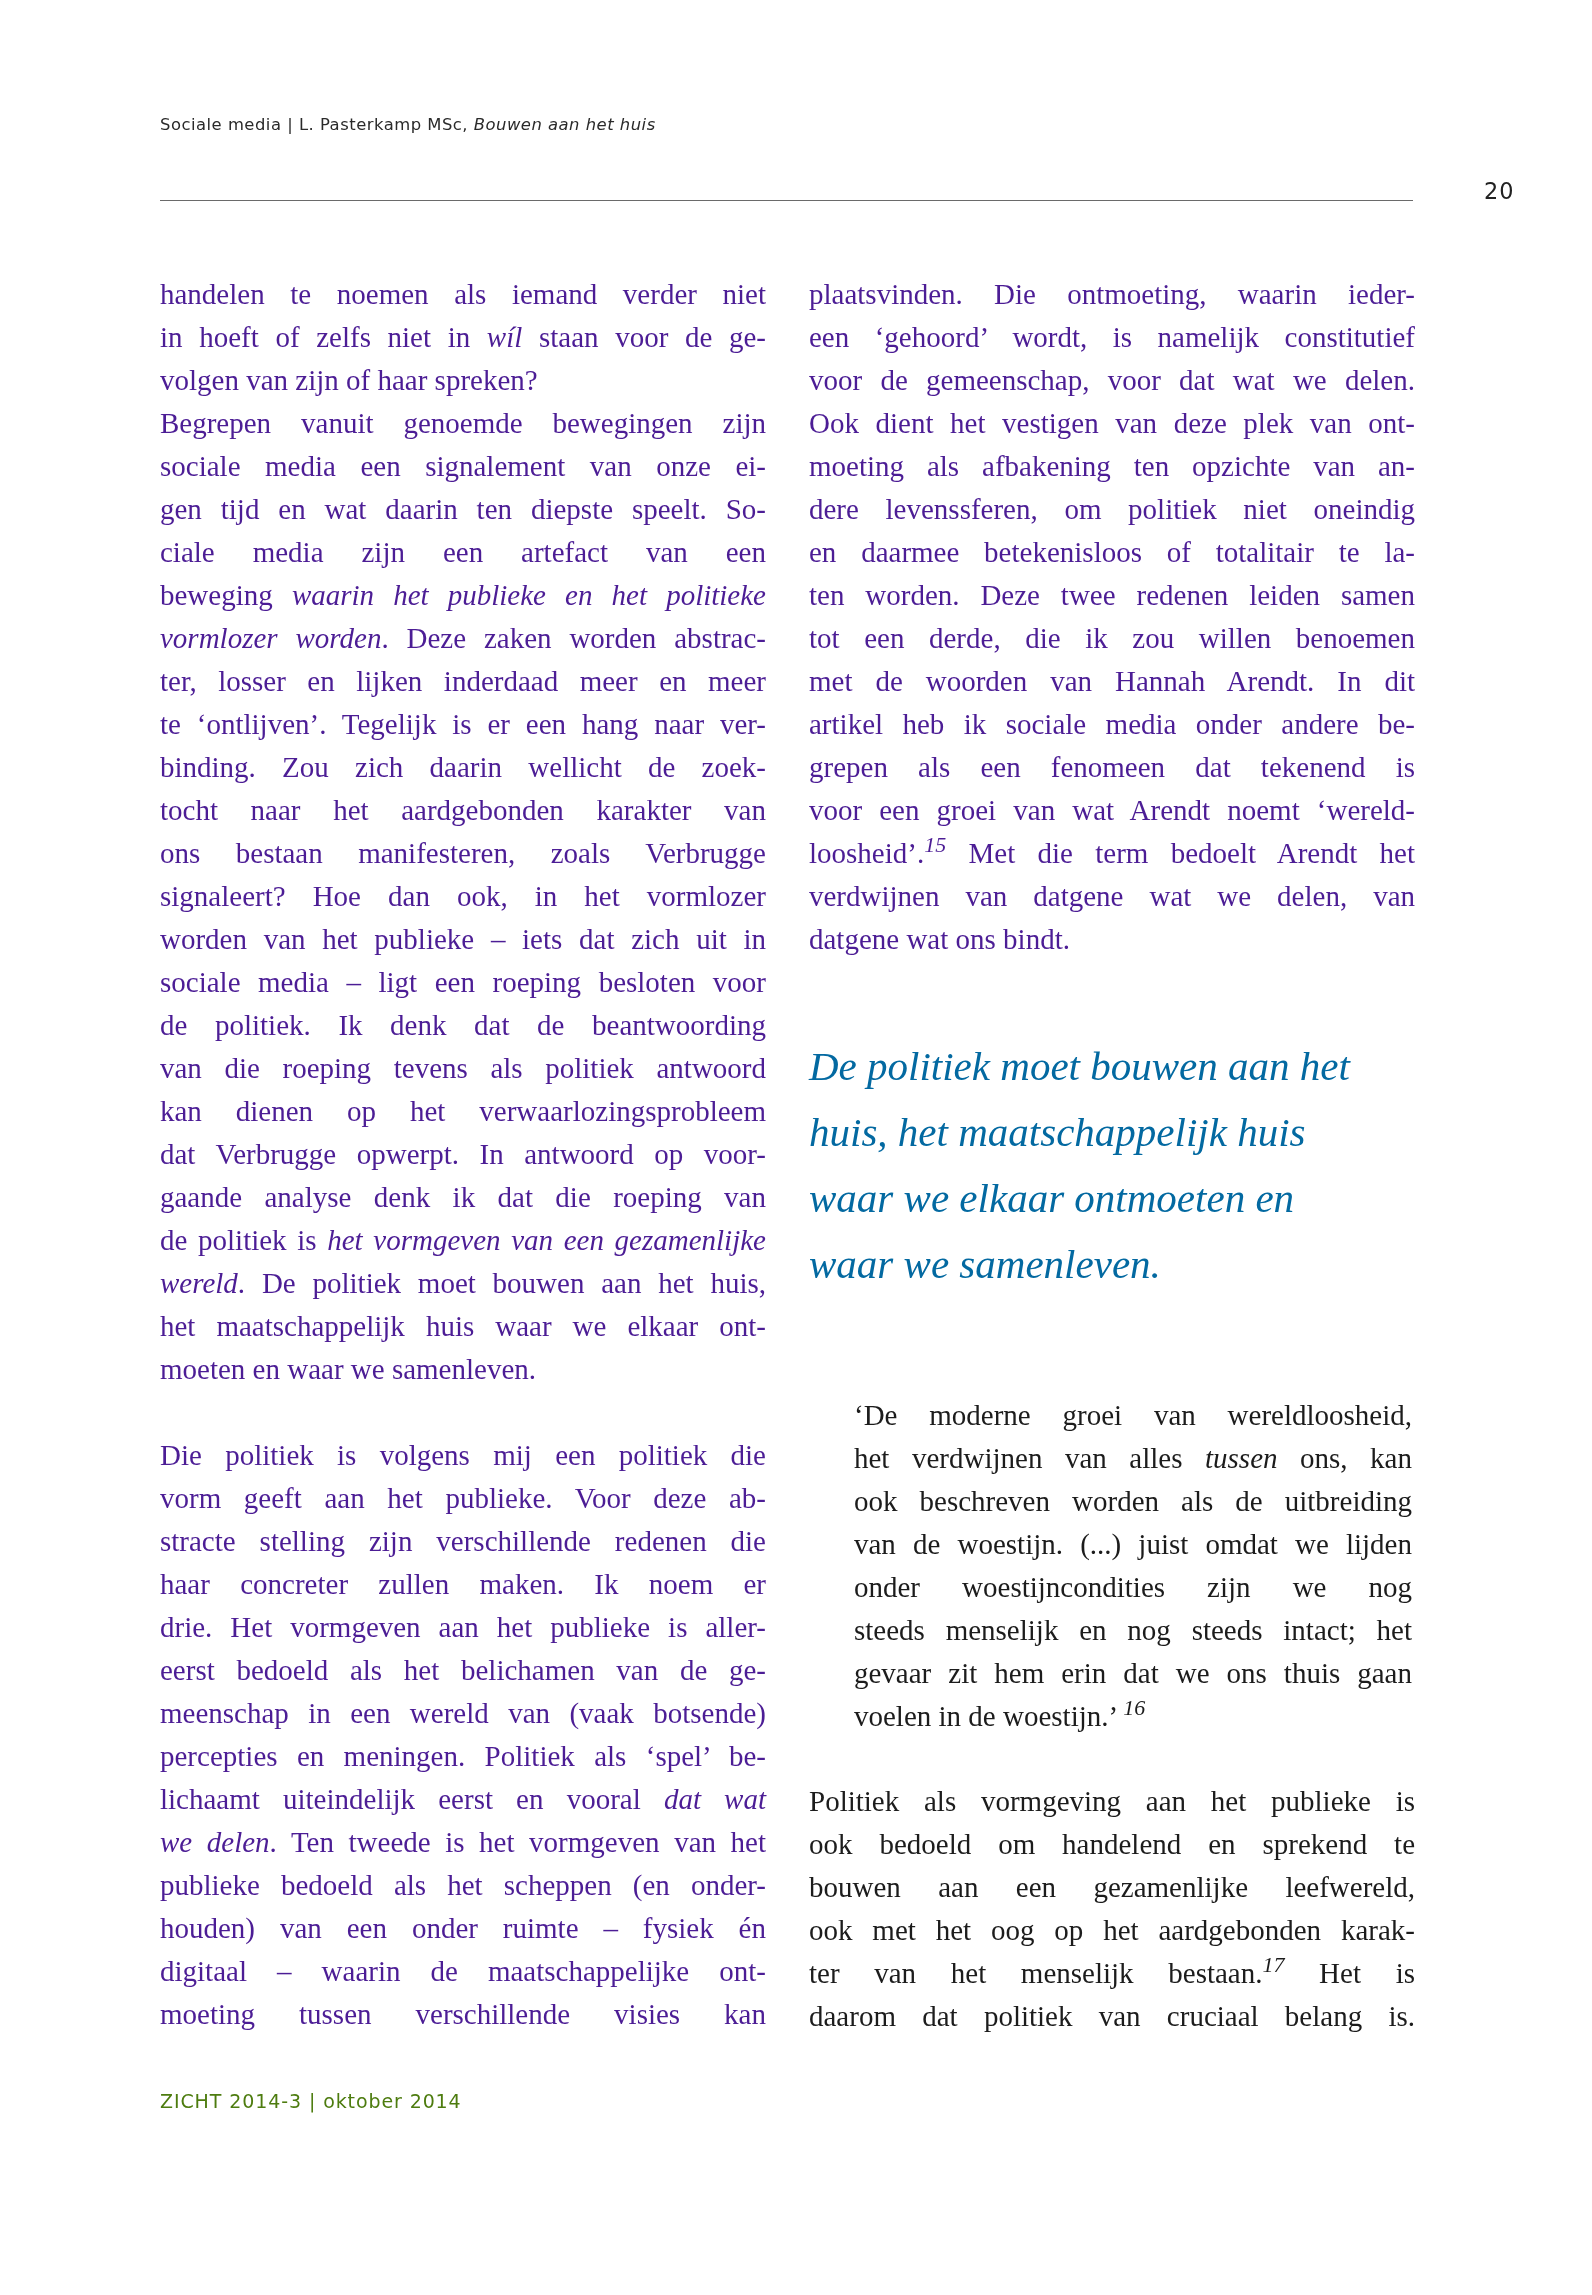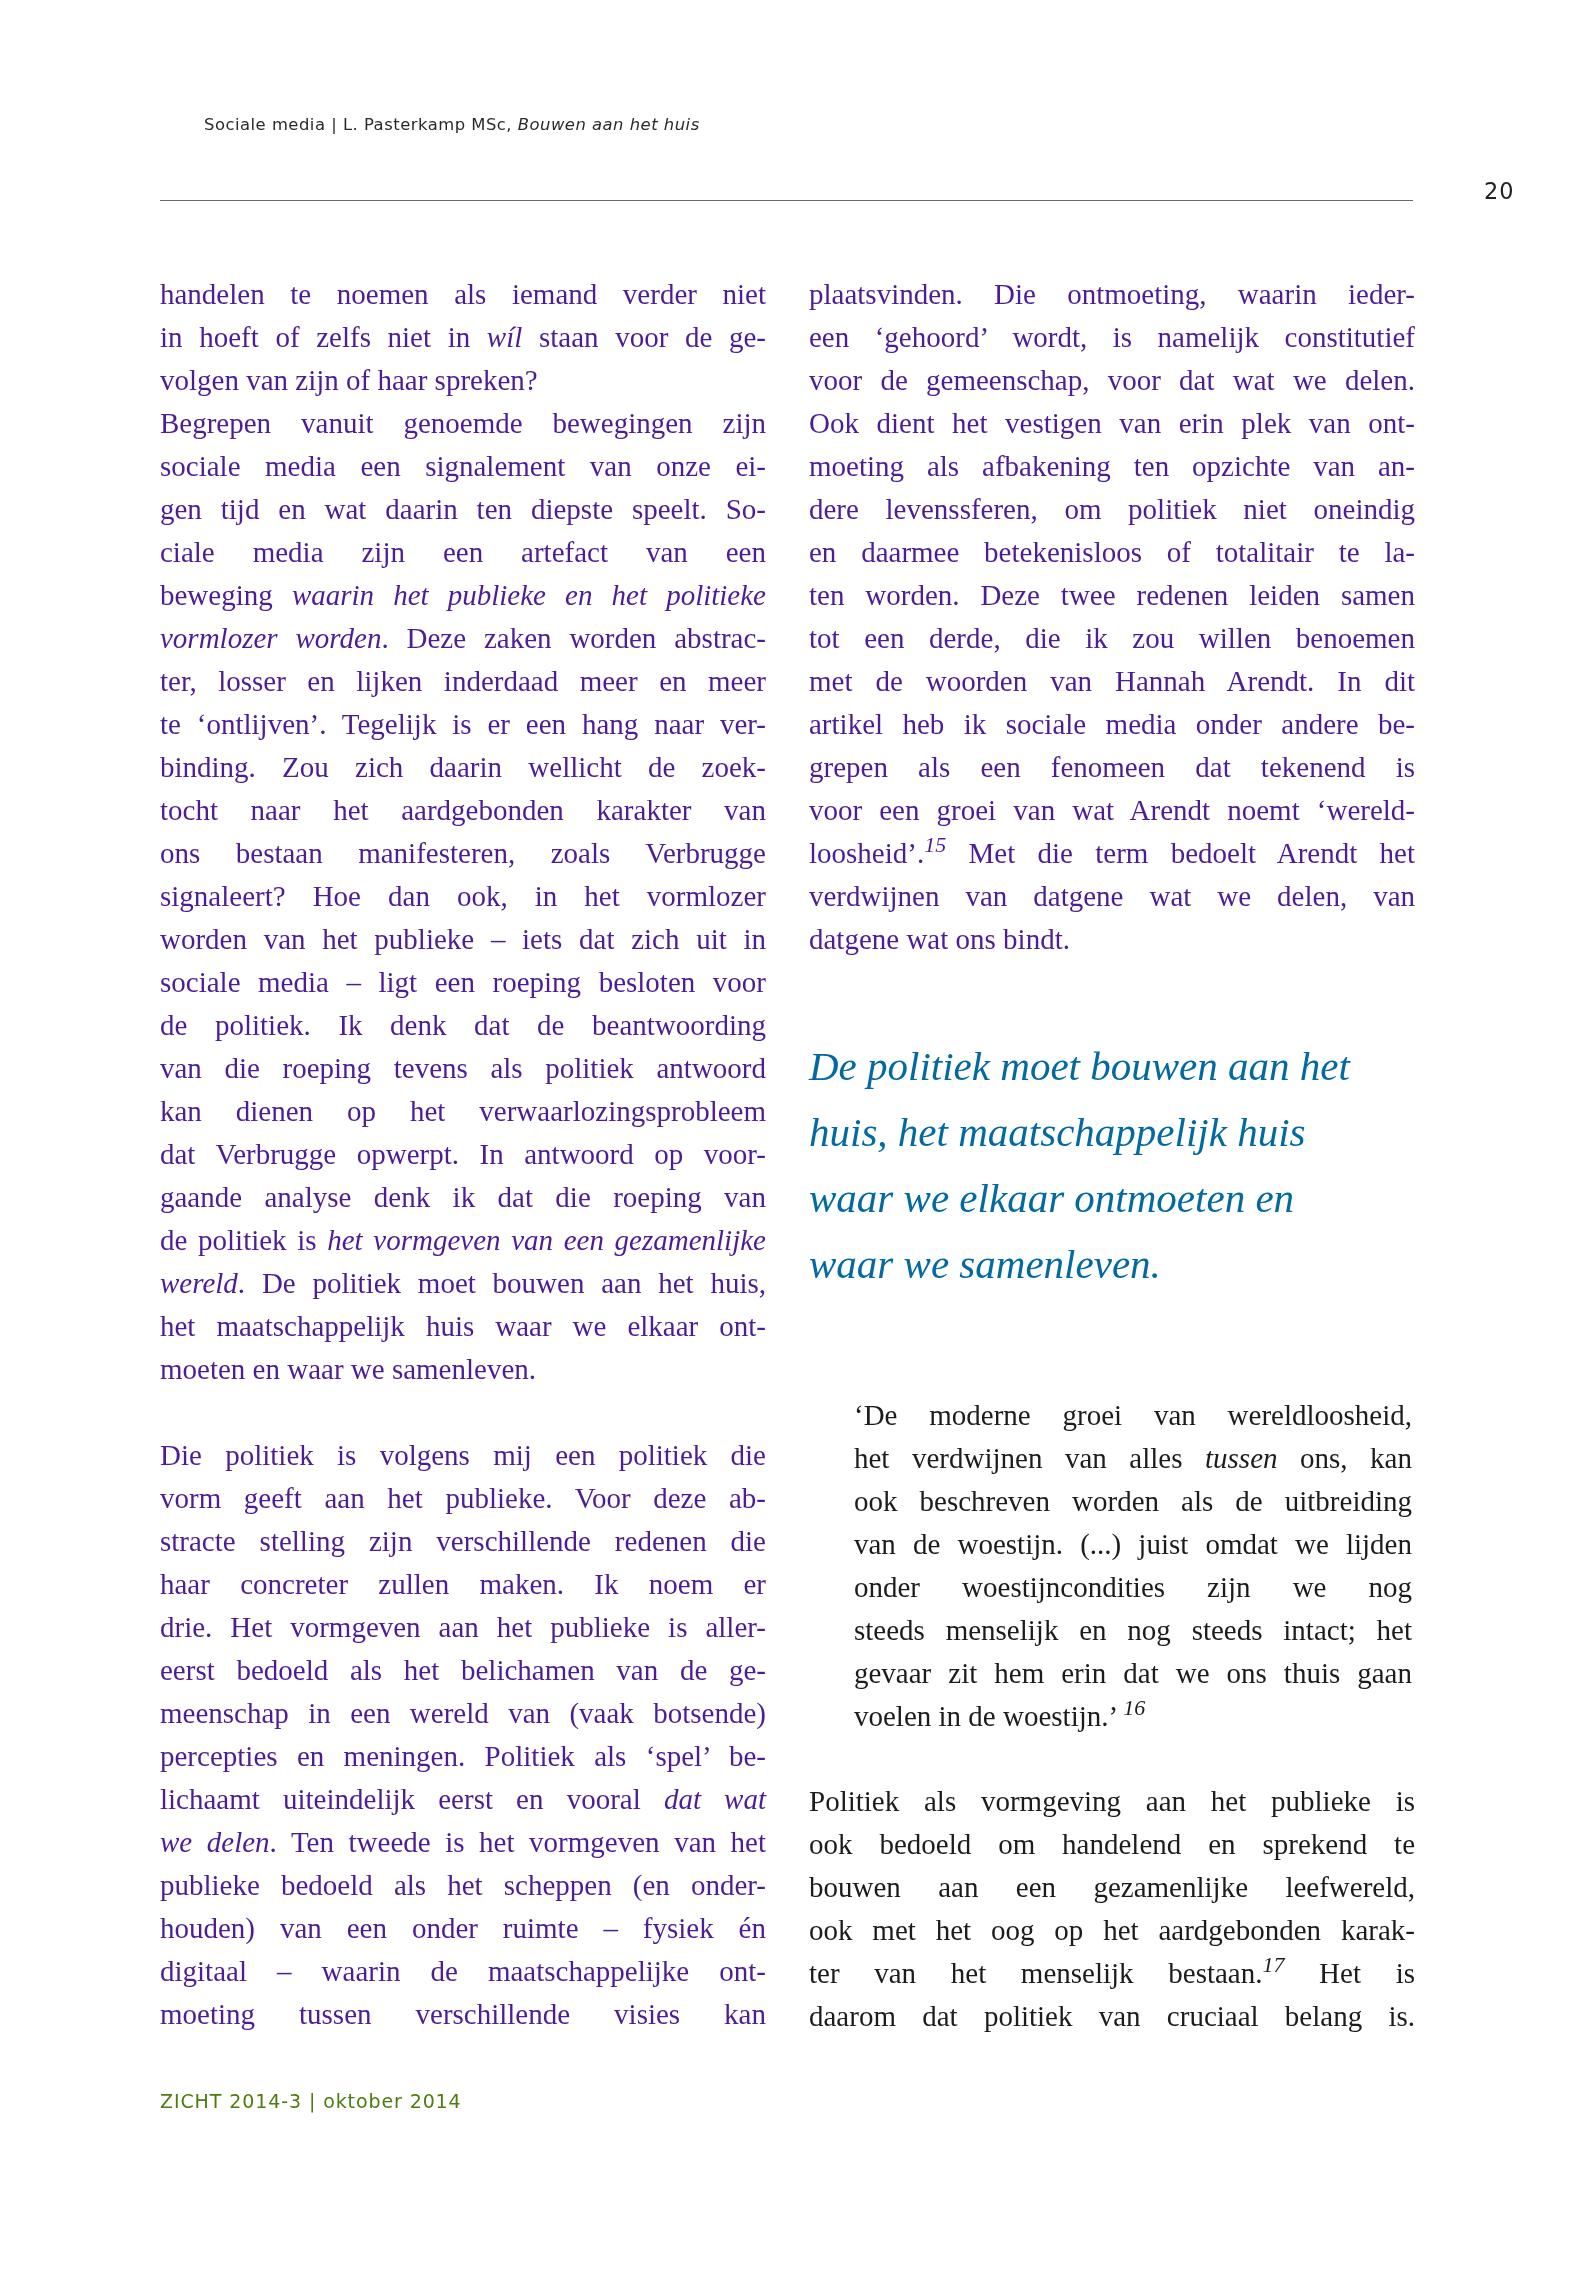--- a/index.html
+++ b/index.html
@@ -1,19 +1,19 @@
 <!DOCTYPE html>
 <html style="font-size:14px"><head>
 <meta charset="utf-8">
 <style>
   html, body { margin: 0; padding: 0; background: #ffffff; }
   body { width: 1592px; height: 2295px; position: relative; overflow: hidden; color: #1e1e1e; }
   .running-head {
     position: absolute; left: 160px; top: 115px;
-    font-family: "DejaVu Sans", sans-serif; font-size: 16.4px; letter-spacing: 0.5px; color: #2a2a2a; margin-left: 44px;
+    font-family: "DejaVu Sans", sans-serif; font-size: 16.4px; letter-spacing: 0.5px; color: #2a2a2a;
   }
   .running-head .it { font-style: italic; }
   .rule { position: absolute; left: 160px; top: 200px; width: 1253px; height: 0; border-top: 1.7px solid #6a6a6a; }
   .page-number {
     position: absolute; left: 1484px; top: 178px;
     font-family: "DejaVu Sans", sans-serif; font-size: 22.4px; color: #222; letter-spacing: 0.9px;
   }
   .col { position: absolute; width: 606px; font-family: "Liberation Serif", serif; font-size: 29px; color: #4c1d95; }
   .col-left { left: 160px; top: 273px; }
   .col-right { left: 809px; top: 273px; }
@@ -92,21 +92,21 @@
       <span class="ln">digitaal – waarin de maatschappelijke ont-</span>
       <span class="ln">moeting tussen verschillende visies kan</span>
     </div>
 </div>
 
 <div class="col col-right">
   <div>
       <span class="ln">plaatsvinden. Die ontmoeting, waarin ieder-</span>
       <span class="ln">een ‘gehoord’ wordt, is namelijk constitutief</span>
       <span class="ln">voor de gemeenschap, voor dat wat we delen.</span>
-      <span class="ln">Ook dient het vestigen van erin plek van ont-</span>
+      <span class="ln">Ook dient het vestigen van deze plek van ont-</span>
       <span class="ln">moeting als afbakening ten opzichte van an-</span>
       <span class="ln">dere levenssferen, om politiek niet oneindig</span>
       <span class="ln">en daarmee betekenisloos of totalitair te la-</span>
       <span class="ln">ten worden. Deze twee redenen leiden samen</span>
       <span class="ln">tot een derde, die ik zou willen benoemen</span>
       <span class="ln">met de woorden van Hannah Arendt. In dit</span>
       <span class="ln">artikel heb ik sociale media onder andere be-</span>
       <span class="ln">grepen als een fenomeen dat tekenend is</span>
       <span class="ln">voor een groei van wat Arendt noemt ‘wereld-</span>
       <span class="ln">loosheid’.<sup>15</sup> Met die term bedoelt Arendt het</span>

